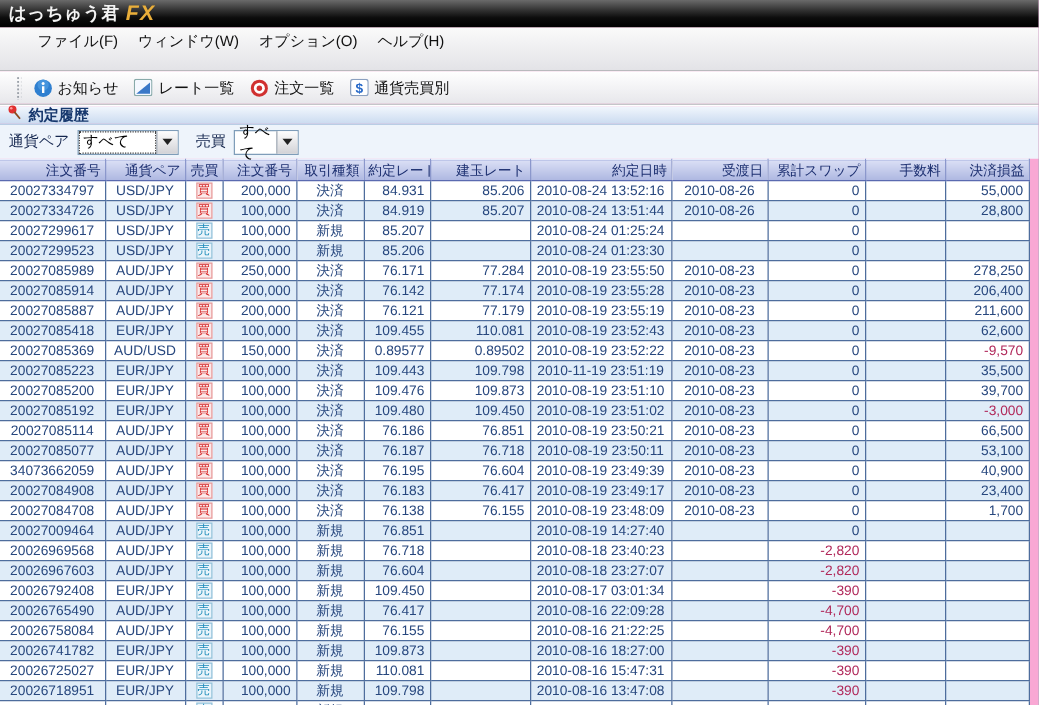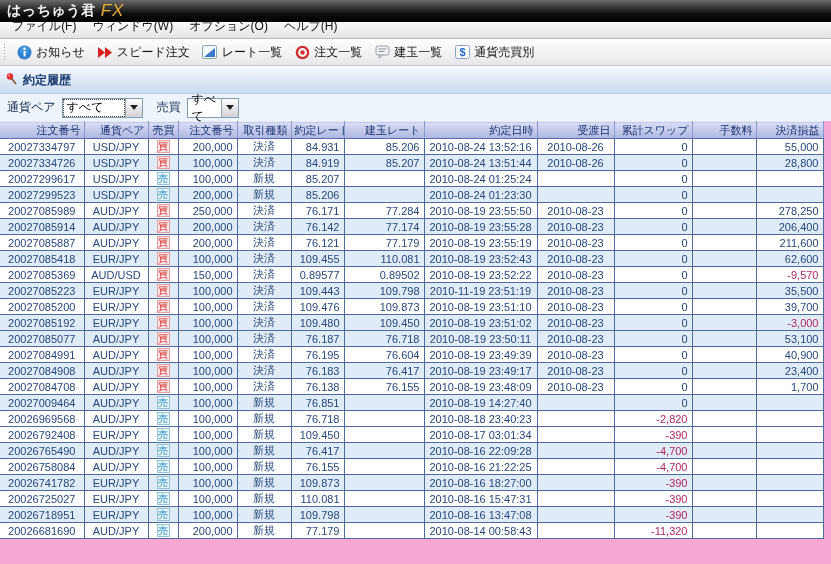--- a/index.html
+++ b/index.html
@@ -4,38 +4,38 @@
 <style>
   * { margin:0; padding:0; box-sizing:border-box; }
   html,body { background:#9aa7b8; }
   body { font-family:"Liberation Sans","DejaVu Sans",sans-serif; }
   .window { width:831px; height:564px; background:#f9a8d4; overflow:hidden; position:relative; }
 
   
   .titlebar { height:22px; background:linear-gradient(180deg,#6a6a6a 0%,#2e2e2e 40%,#0c0c0c 65%,#000 100%);
               display:flex; align-items:center; padding-left:7px; }
   .app-name { color:#f4f4f4; font-weight:bold; font-size:14px; letter-spacing:0.5px; }
-  .app-fx { color:#e9ae3a; font-weight:normal; font-style:italic; font-size:17px; margin-left:5px; letter-spacing:1px; }
+  .app-fx { color:#e9ae3a; font-weight:bold; font-style:italic; font-size:17px; margin-left:5px; letter-spacing:1px; }
 
   
-  .menubar { height:17px; background:linear-gradient(#fafafa,#e3e3e7); border-bottom:1px solid #b9b9bd;
-             display:flex; align-items:flex-end; padding-left:4px; }
+  .menubar { height:35px; background:linear-gradient(#fafafa,#e3e3e7); border-bottom:1px solid #b9b9bd;
+             display:flex; align-items:flex-start; padding-left:22px; }
   .menu-item { font-size:12px; color:#111; padding:3px 8px; cursor:default; }
 
   
   .toolbar { height:27px; background:linear-gradient(#ffffff,#e7e7eb); border-bottom:1px solid #c5c5c9;
-             display:flex; align-items:center; padding-left:2px; white-space:nowrap; overflow:hidden; }
+             display:flex; align-items:center; padding-left:12px; white-space:nowrap; overflow:hidden; }
   .tb-grip { width:4px; height:19px; margin:0 3px 0 1px;
              background-image:radial-gradient(circle,#9aa0a8 35%,transparent 40%); background-size:3px 3px; }
   .tb-item { display:flex; align-items:center; gap:4px; padding:0 6px; height:24px; font-size:12px; color:#111; }
   .tb-item .ico { width:16px; height:16px; display:inline-flex; align-items:center; justify-content:center; }
   .tb-item svg { display:block; }
 
   
-  .section-header { height:28px; background:linear-gradient(#f2f7fd,#cbdbf0); border-top:1px solid #ffffff;
+  .section-header { height:16px; background:linear-gradient(#f2f7fd,#cbdbf0); border-top:1px solid #ffffff;
                     border-bottom:1px solid #b9cde5; display:flex; align-items:center; padding-left:5px; gap:5px; }
   .section-title { font-size:12px; font-weight:bold; color:#17386e; }
 
   
   .filter-row { height:27px; background:#eef4fb; display:flex; align-items:center; padding-left:7px; gap:6px; }
   .filter-label { font-size:12px; color:#14264e; }
   .combo { display:flex; align-items:stretch; height:20px; background:#fff; border:1px solid #7f9db9; }
   .combo-text { font-size:12px; color:#000; padding:2px 4px; display:flex; align-items:center; }
   .combo-text.focused { outline:1px dotted #444; outline-offset:-1px; }
   .combo-pair .combo-text { width:62px; }
@@ -87,55 +87,36 @@
             <circle cx="7.5" cy="7.5" r="7" fill="#2f7fd0"></circle>
             <circle cx="7.5" cy="5" r="4.5" fill="#5aa5e8" opacity="0.55"></circle>
             <rect x="6.6" y="6" width="1.9" height="5.4" fill="#fff"></rect>
             <circle cx="7.5" cy="3.8" r="1.2" fill="#fff"></circle>
           </svg>
         </span>
         <span>お知らせ</span>
       </div>
       <div class="tb-item">
         <span class="ico">
-          <svg width="16" height="13" viewBox="0 0 16 13">
-            <path d="M1 1 L8 6.5 L1 12 Z" fill="#d92020"></path>
-            <path d="M8 1 L15 6.5 L8 12 Z" fill="#d92020"></path>
-          </svg>
-        </span>
-        <span>スピード注文</span>
-      </div>
-      <div class="tb-item">
-        <span class="ico">
           <svg width="15" height="14" viewBox="0 0 15 14">
             <rect x="0.5" y="0.5" width="14" height="13" rx="1.5" fill="#f4f8ff" stroke="#8aa"></rect>
             <path d="M2 12 L13 12 L13 3 Z" fill="#3a78c8"></path>
           </svg>
         </span>
         <span>レート一覧</span>
       </div>
       <div class="tb-item">
         <span class="ico">
           <svg width="15" height="15" viewBox="0 0 15 15">
             <circle cx="7.5" cy="7.5" r="6.8" fill="#d03030"></circle>
             <circle cx="7.5" cy="7.5" r="4.4" fill="#fff"></circle>
             <circle cx="7.5" cy="7.5" r="2.2" fill="#d03030"></circle>
           </svg>
         </span>
         <span>注文一覧</span>
-      </div>
-      <div class="tb-item">
-        <span class="ico">
-          <svg width="15" height="14" viewBox="0 0 15 14">
-            <rect x="1" y="1" width="13" height="9" rx="2" fill="#f2f2f4" stroke="#9aa0a8"></rect>
-            <path d="M4 10 L4 13 L8 10 Z" fill="#f2f2f4" stroke="#9aa0a8"></path>
-            <path d="M3.5 4 H11.5 M3.5 6.5 H9.5" stroke="#8890a0" stroke-width="1"></path>
-          </svg>
-        </span>
-        <span>建玉一覧</span>
       </div>
       <div class="tb-item">
         <span class="ico">
           <svg width="15" height="14" viewBox="0 0 15 14">
             <rect x="0.5" y="0.5" width="14" height="13" rx="2" fill="#fff" stroke="#8aa0c0"></rect>
             <text x="7.5" y="11" font-size="11" font-weight="bold" fill="#2668c8" text-anchor="middle" font-family="sans-serif">$</text>
           </svg>
         </span>
         <span>通貨売買別</span>
       </div>
@@ -362,36 +343,50 @@
           <td class="al-r">100,000</td>
           <td class="al-c">決済</td>
           <td class="al-r">109.480</td>
           <td class="al-r">109.450</td>
           <td class="al-c">2010-08-19 23:51:02</td>
           <td class="al-c">2010-08-23</td>
           <td class="al-r">0</td>
           <td class="al-r"></td>
           <td class="al-r neg">-3,000</td>
         </tr>
+        <tr class="odd">
+          <td class="al-c">20027085114</td>
+          <td class="al-c">AUD/JPY</td>
+          <td class="al-c"><span class="badge buy">買</span></td>
+          <td class="al-r">100,000</td>
+          <td class="al-c">決済</td>
+          <td class="al-r">76.186</td>
+          <td class="al-r">76.851</td>
+          <td class="al-c">2010-08-19 23:50:21</td>
+          <td class="al-c">2010-08-23</td>
+          <td class="al-r">0</td>
+          <td class="al-r"></td>
+          <td class="al-r">66,500</td>
+        </tr>
         <tr class="even">
           <td class="al-c">20027085077</td>
           <td class="al-c">AUD/JPY</td>
           <td class="al-c"><span class="badge buy">買</span></td>
           <td class="al-r">100,000</td>
           <td class="al-c">決済</td>
           <td class="al-r">76.187</td>
           <td class="al-r">76.718</td>
           <td class="al-c">2010-08-19 23:50:11</td>
           <td class="al-c">2010-08-23</td>
           <td class="al-r">0</td>
           <td class="al-r"></td>
           <td class="al-r">53,100</td>
         </tr>
         <tr class="odd">
-          <td class="al-c">20027084991</td>
+          <td class="al-c">34073662059</td>
           <td class="al-c">AUD/JPY</td>
           <td class="al-c"><span class="badge buy">買</span></td>
           <td class="al-r">100,000</td>
           <td class="al-c">決済</td>
           <td class="al-r">76.195</td>
           <td class="al-r">76.604</td>
           <td class="al-c">2010-08-19 23:49:39</td>
           <td class="al-c">2010-08-23</td>
           <td class="al-r">0</td>
           <td class="al-r"></td>
@@ -446,20 +441,34 @@
           <td class="al-r">100,000</td>
           <td class="al-c">新規</td>
           <td class="al-r">76.718</td>
           <td class="al-r"></td>
           <td class="al-c">2010-08-18 23:40:23</td>
           <td class="al-c"></td>
           <td class="al-r neg">-2,820</td>
           <td class="al-r"></td>
           <td class="al-r"></td>
         </tr>
+        <tr class="even">
+          <td class="al-c">20026967603</td>
+          <td class="al-c">AUD/JPY</td>
+          <td class="al-c"><span class="badge sell">売</span></td>
+          <td class="al-r">100,000</td>
+          <td class="al-c">新規</td>
+          <td class="al-r">76.604</td>
+          <td class="al-r"></td>
+          <td class="al-c">2010-08-18 23:27:07</td>
+          <td class="al-c"></td>
+          <td class="al-r neg">-2,820</td>
+          <td class="al-r"></td>
+          <td class="al-r"></td>
+        </tr>
         <tr class="odd">
           <td class="al-c">20026792408</td>
           <td class="al-c">EUR/JPY</td>
           <td class="al-c"><span class="badge sell">売</span></td>
           <td class="al-r">100,000</td>
           <td class="al-c">新規</td>
           <td class="al-r">109.450</td>
           <td class="al-r"></td>
           <td class="al-c">2010-08-17 03:01:34</td>
           <td class="al-c"></td>

